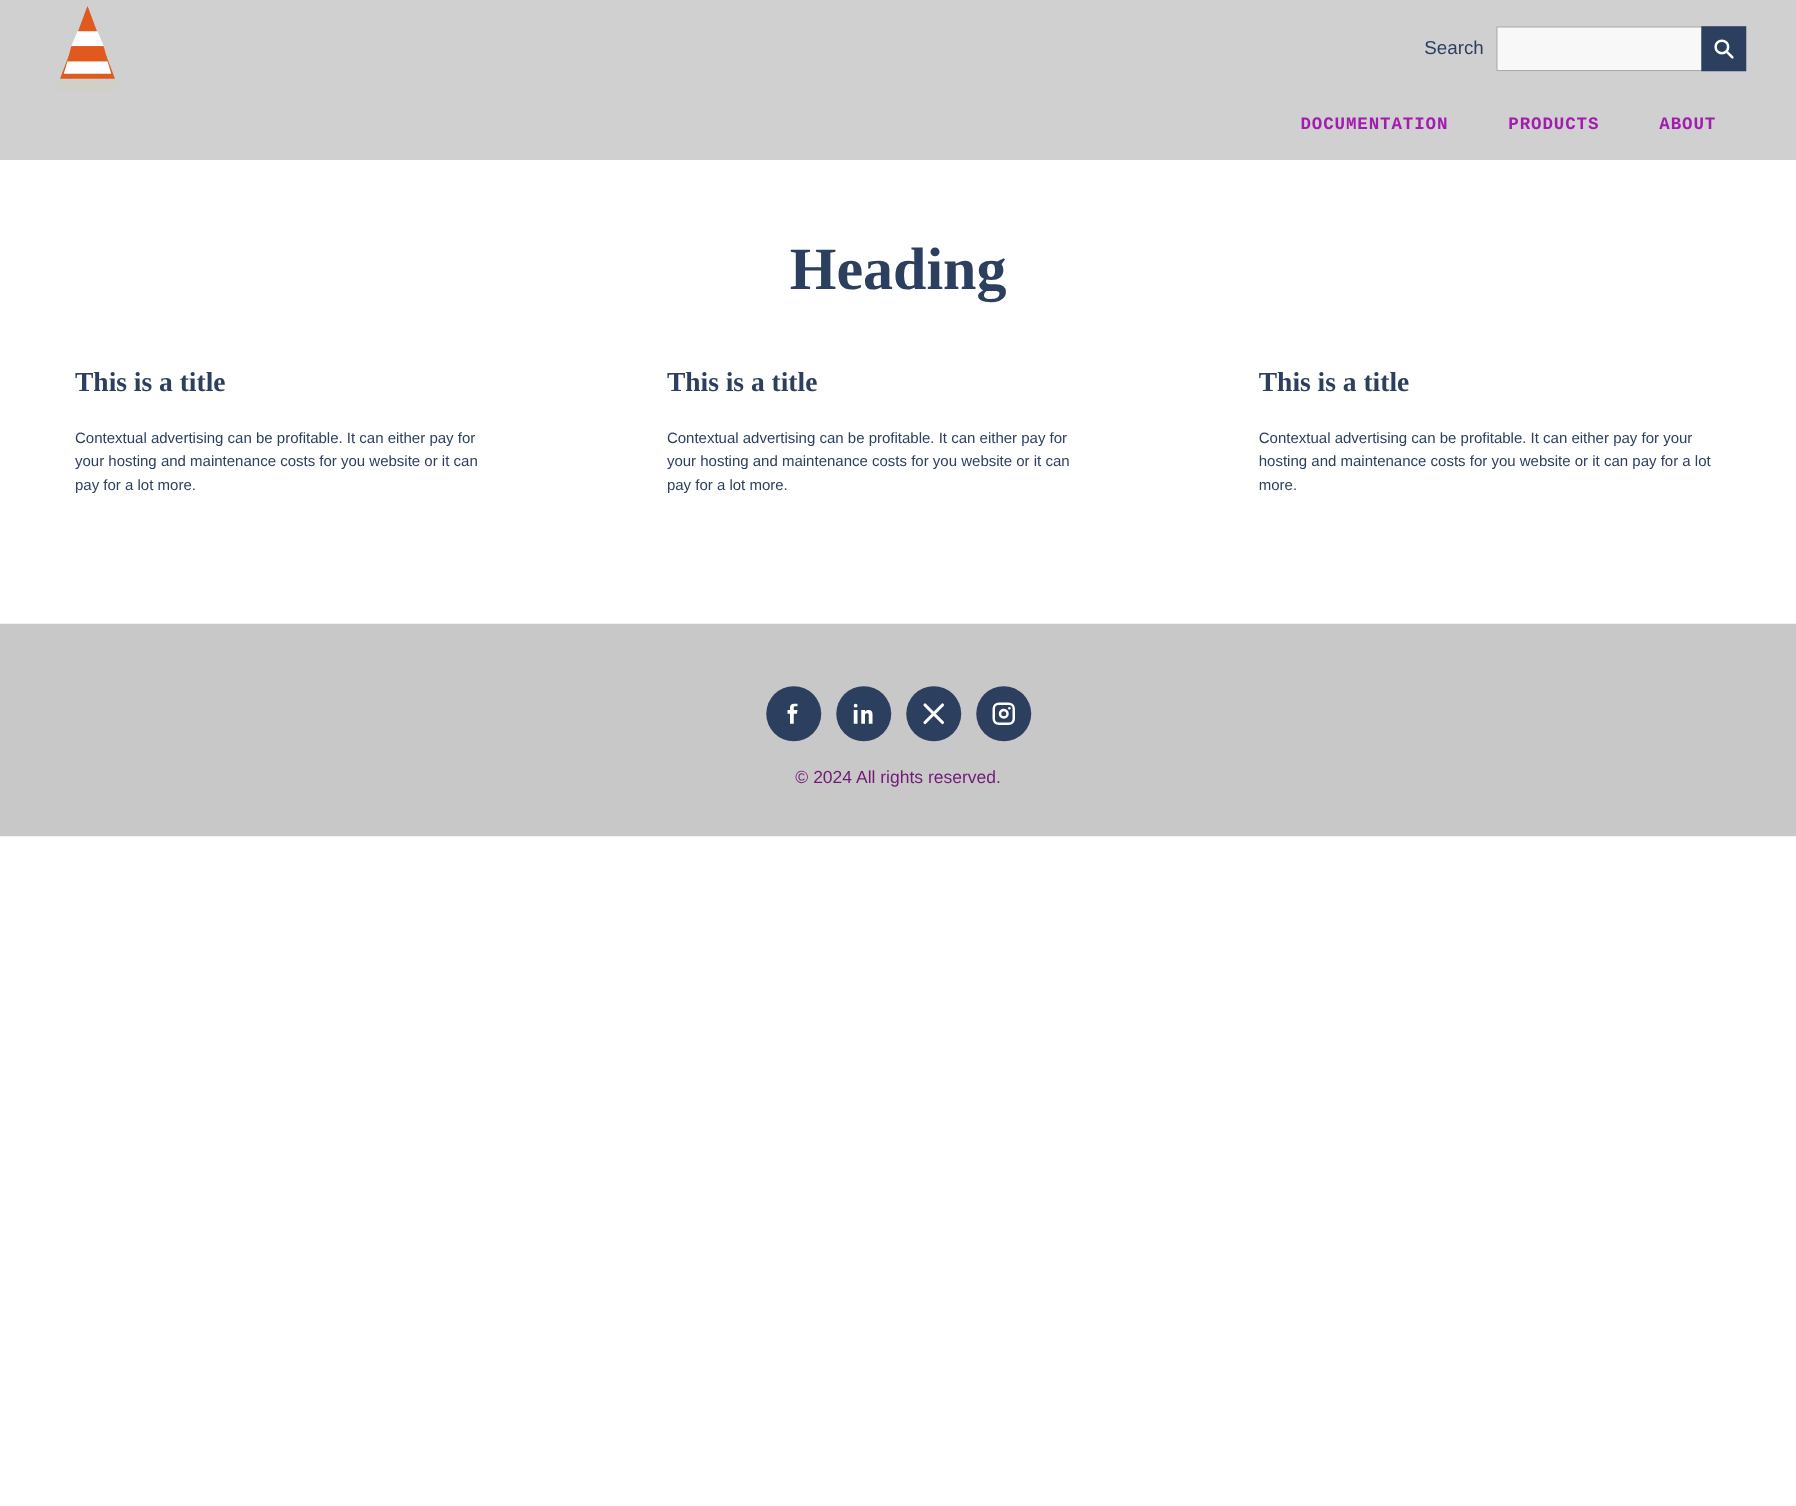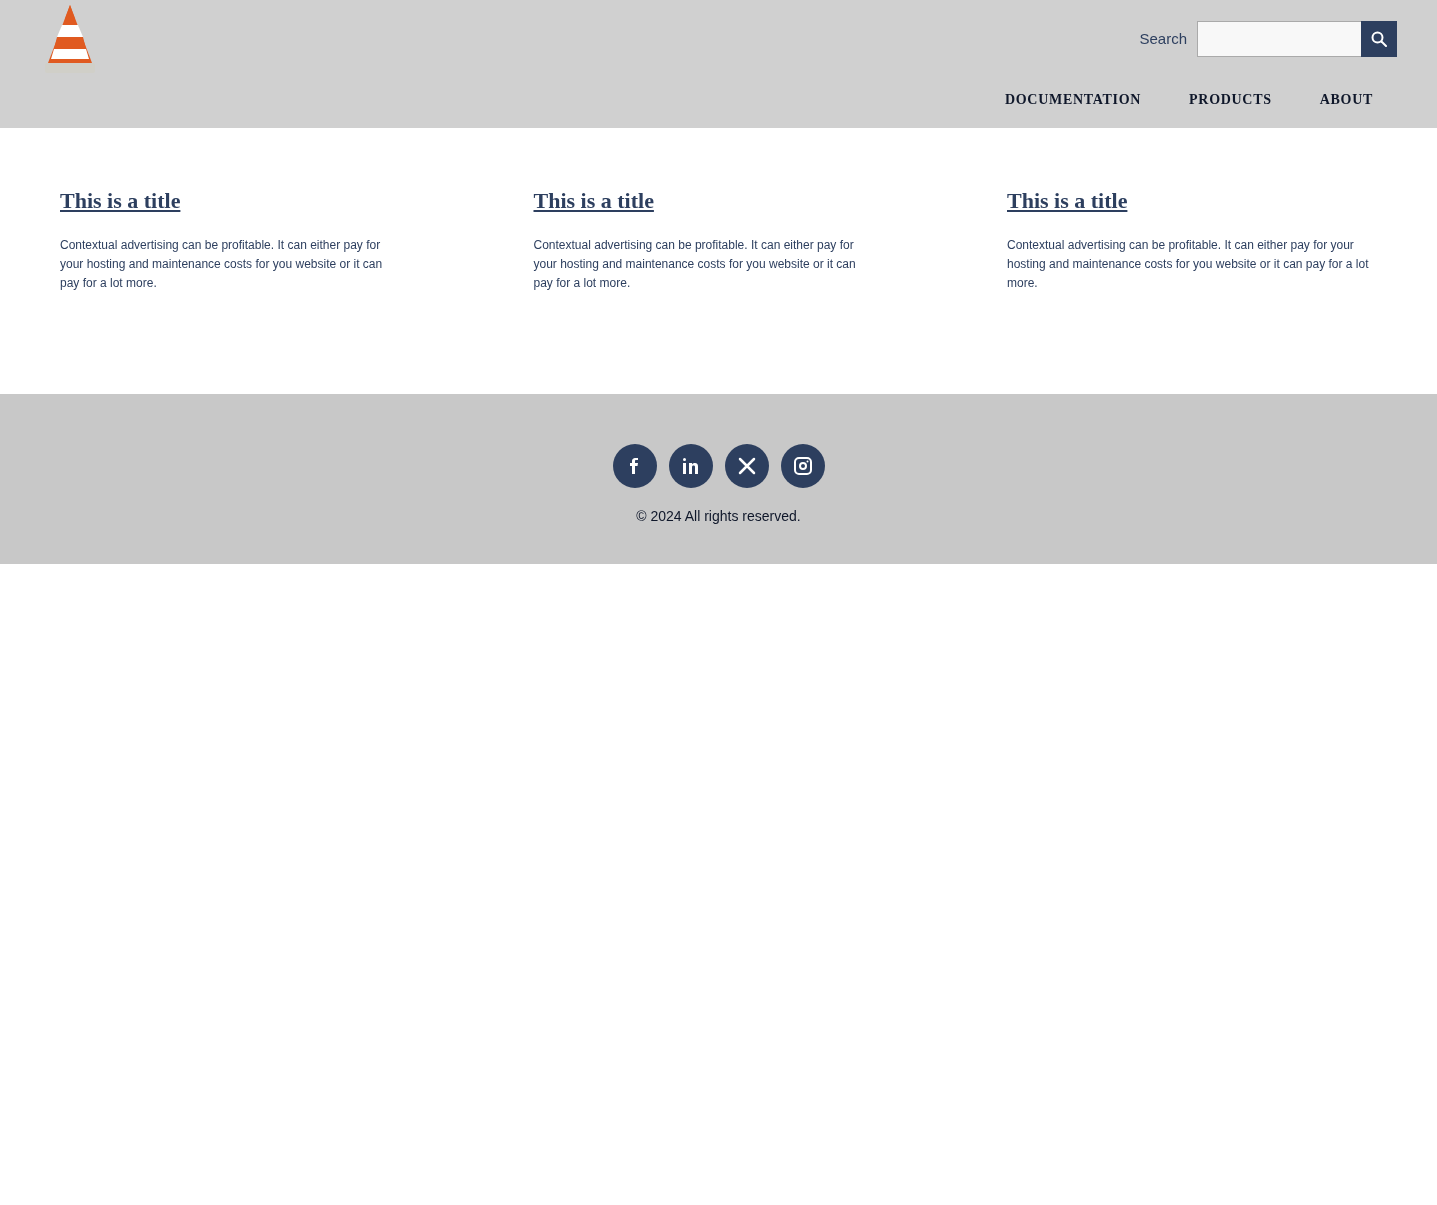--- a/index.html
+++ b/index.html
@@ -77,24 +77,24 @@
     }
 
     .header-nav {
       display: flex;
       justify-content: flex-end;
       gap: 0;
       padding-bottom: 14px;
     }
 
     .nav-item {
-      font-family: Liberation Serif, serif;
+      font-family: Liberation Mono, monospace;
       font-size: 14px;
       font-weight: bold;
-      color: #0f172a;
+      color: #a21caf;
       letter-spacing: 0.05em;
       padding: 6px 24px;
       cursor: pointer;
       text-decoration: none;
     }
 
     
     main {
       background: #fff;
       padding: 60px 60px 40px 60px;
@@ -125,21 +125,20 @@
     .card:last-child {
       padding-right: 0;
     }
 
     .card-title {
       font-size: 22px;
       font-weight: bold;
       color: #2d3f5f;
       margin-bottom: 22px;
       font-family: Georgia, serif;
-      text-decoration: underline;
     }
 
     .card-text {
       font-size: 12px;
       line-height: 1.6;
       color: #2d3f5f;
       font-family: Arial, sans-serif;
     }
 
     .featured-heading {
@@ -187,21 +186,21 @@
       text-decoration: none;
     }
 
     .social-icon.x-icon {
       font-size: 16px;
       font-style: normal;
     }
 
     .copyright {
       font-size: 14px;
-      color: #0f172a;
+      color: #701a75;
       font-family: Arial, sans-serif;
     }
 
     
     .logo-svg {
       width: 60px;
       height: 75px;
     }
   </style>
 </head>
@@ -238,20 +237,21 @@
     </div>
   </div>
   <div class="header-nav">
     <a class="nav-item">DOCUMENTATION</a>
     <a class="nav-item">PRODUCTS</a>
     <a class="nav-item">ABOUT</a>
   </div>
 </header>
 
 <main>
+  <h1 class="main-heading">Heading</h1>
 
   <div class="cards-row">
     <div class="card">
       <h2 class="card-title">This is a title</h2>
       <p class="card-text">Contextual advertising can be profitable. It can either pay for your hosting and maintenance costs for you website or it can pay for a lot more.</p>
     </div>
     <div class="card">
       <h2 class="card-title">This is a title</h2>
       <p class="card-text">Contextual advertising can be profitable. It can either pay for your hosting and maintenance costs for you website or it can pay for a lot more.</p>
     </div>

